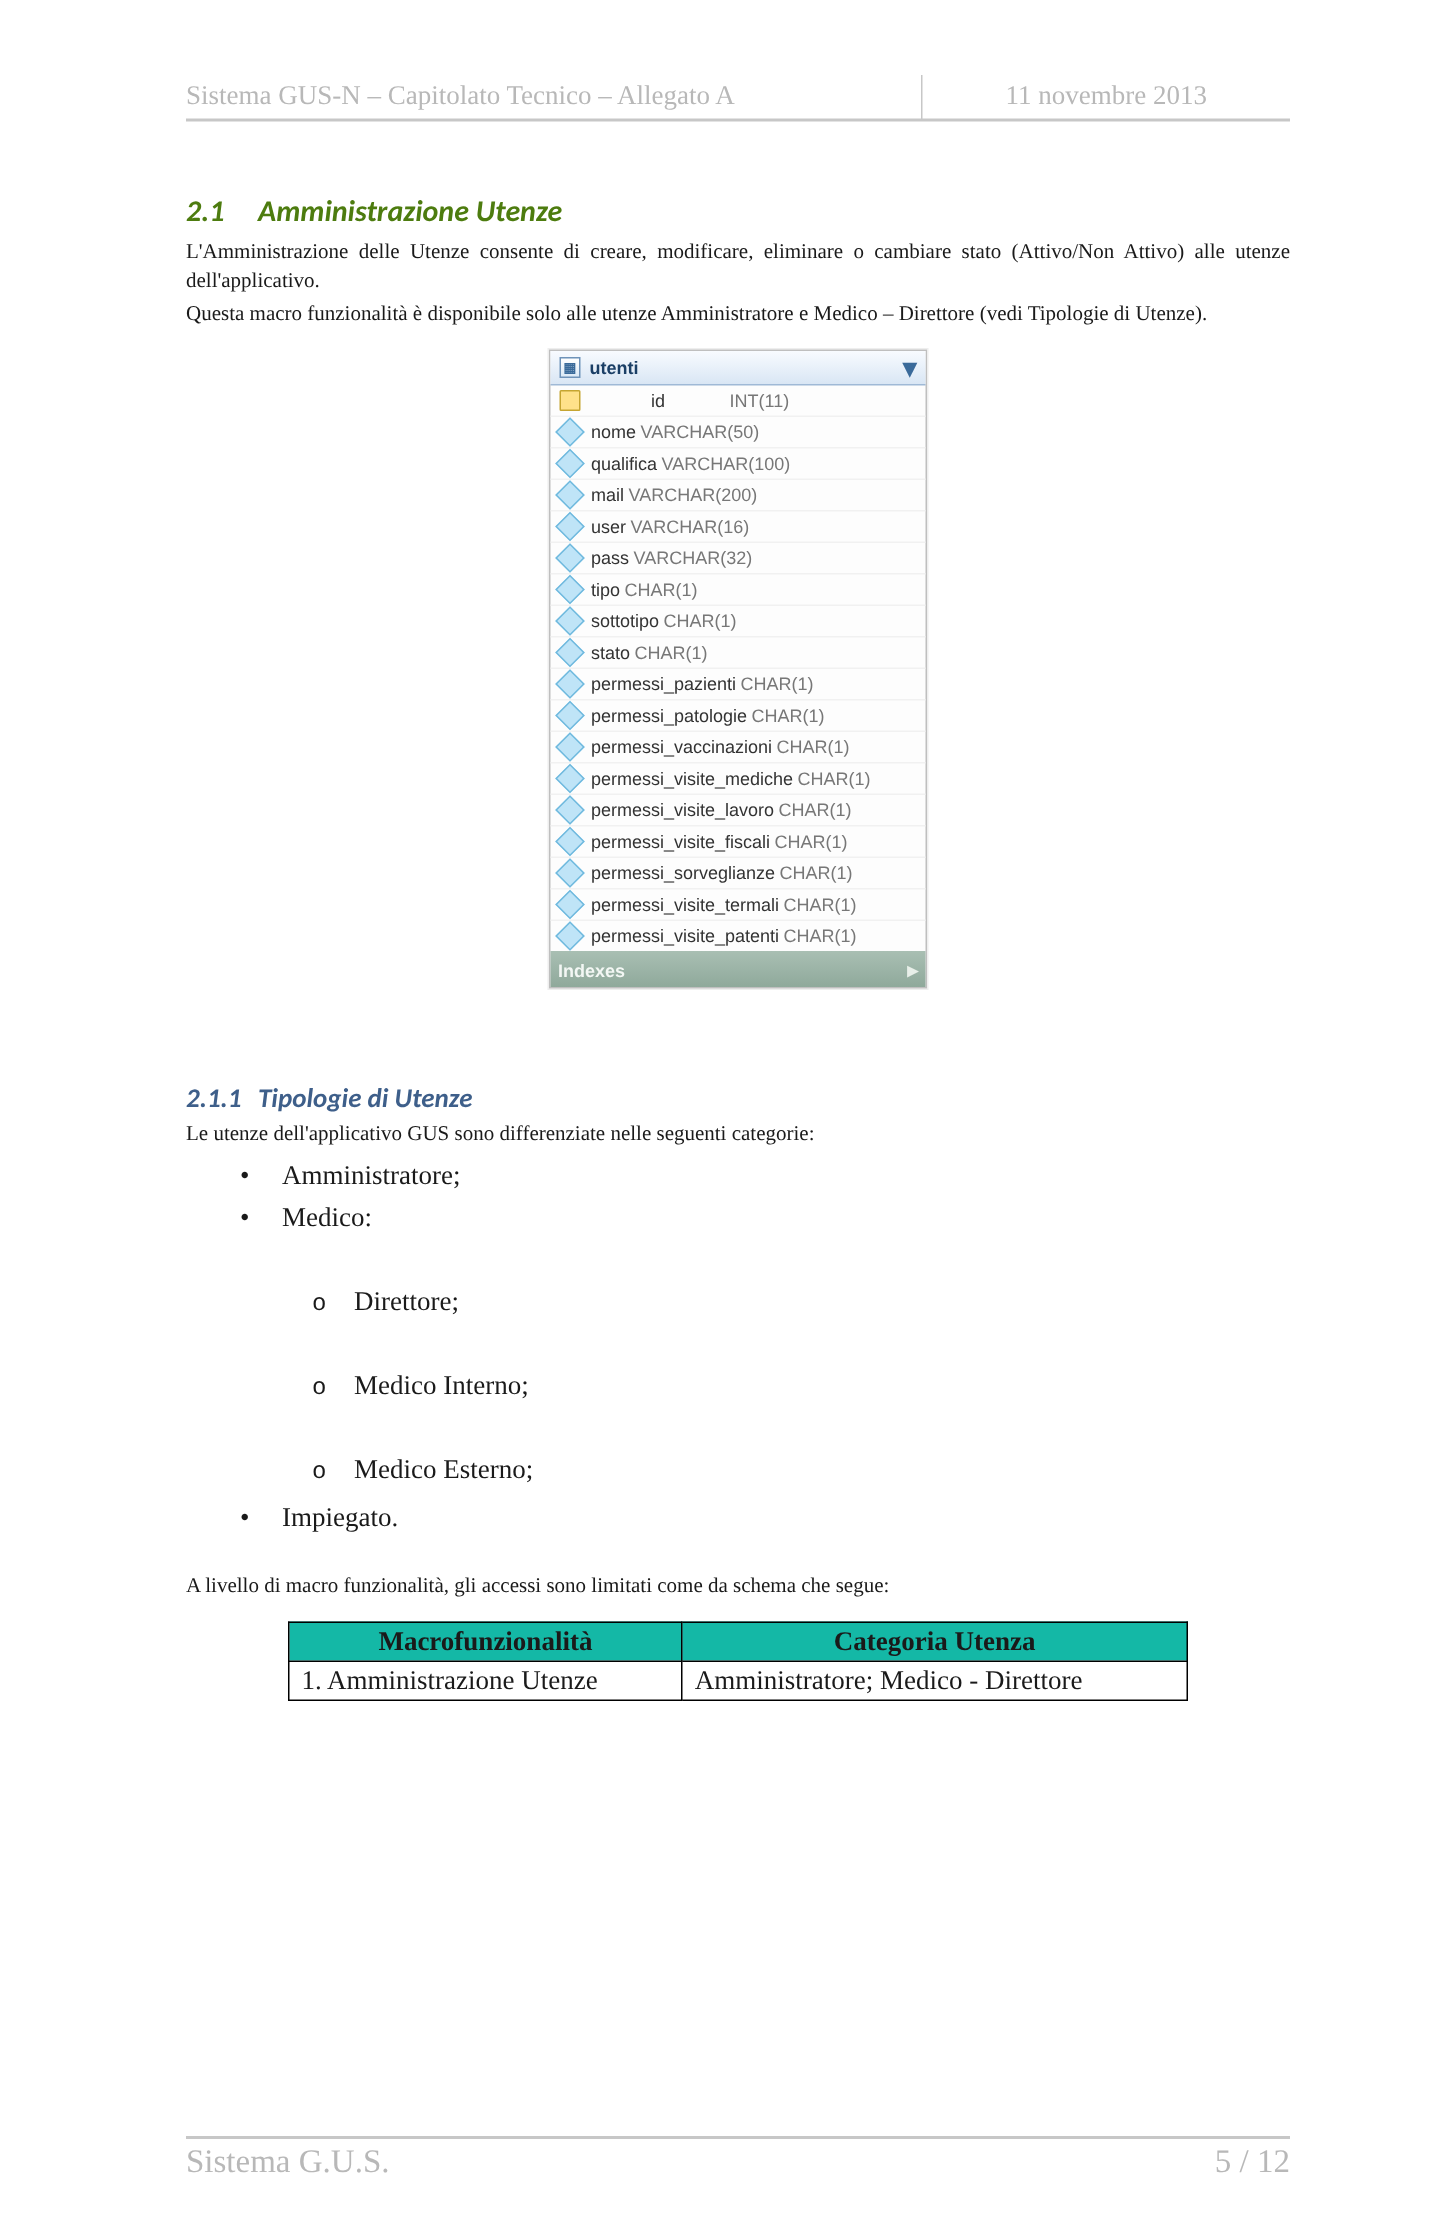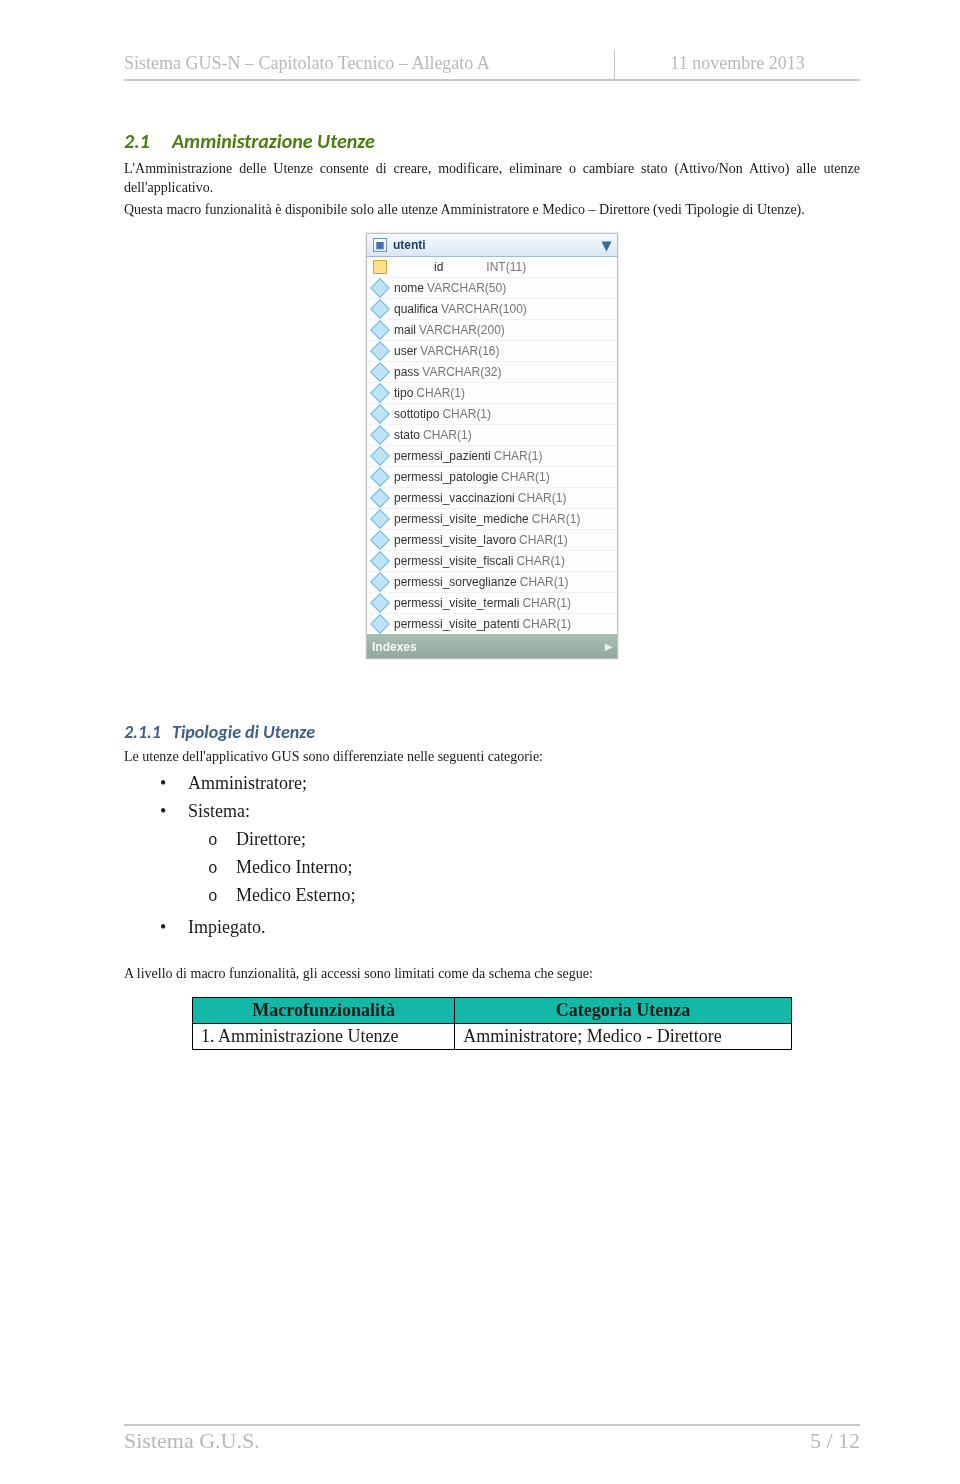--- a/index.html
+++ b/index.html
@@ -92,20 +92,21 @@
   }
   ul.sublist{
     list-style:none;
     margin:0;
     padding:0;
   }
   ul.sublist>li{
     padding-left:112px;
     text-indent:-28px;
     line-height:1.55;
+    margin-top:28px;
   }
   ul.sublist>li::before{
     content:"o";
     font-family:"Courier New",monospace;
     font-size:16px;
     display:inline-block;
     width:28px;
     text-indent:0;
   }
   
@@ -342,21 +343,21 @@
     </div>
   </div>
 
   <div class="sec-h3">
     <span class="num">2.1.1</span><span>Tipologie di Utenze</span>
   </div>
   <p class="body-text">Le utenze dell'applicativo GUS sono differenziate nelle seguenti categorie:</p>
 
   <ul class="blist">
     <li><span>Amministratore;</span></li>
-    <li><span>Sistema:</span></li>
+    <li><span>Medico:</span></li>
   </ul>
   <ul class="sublist">
     <li><span>Direttore;</span></li>
     <li><span>Medico Interno;</span></li>
     <li><span>Medico Esterno;</span></li>
   </ul>
   <ul class="blist">
     <li><span>Impiegato.</span></li>
   </ul>
 

